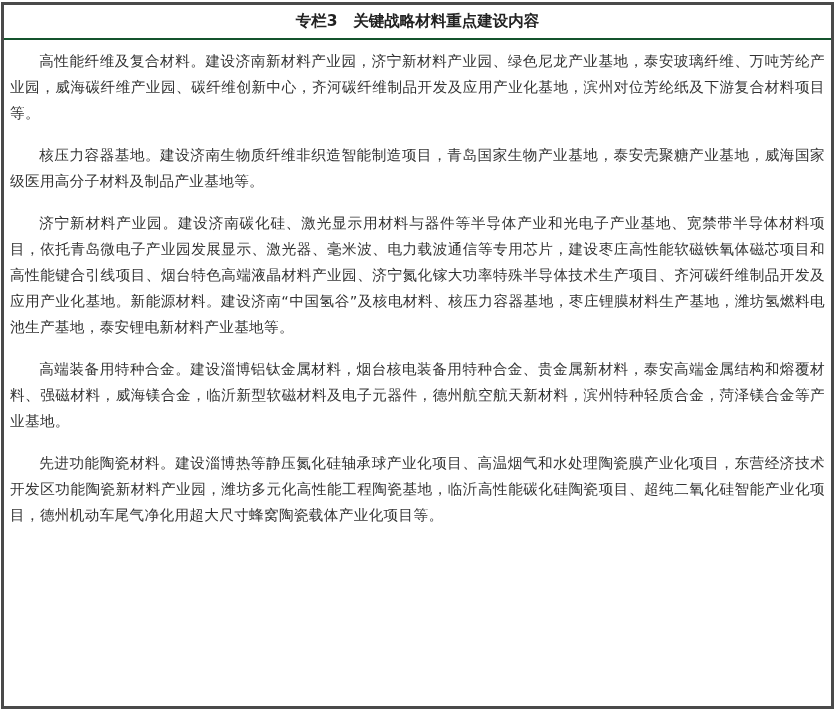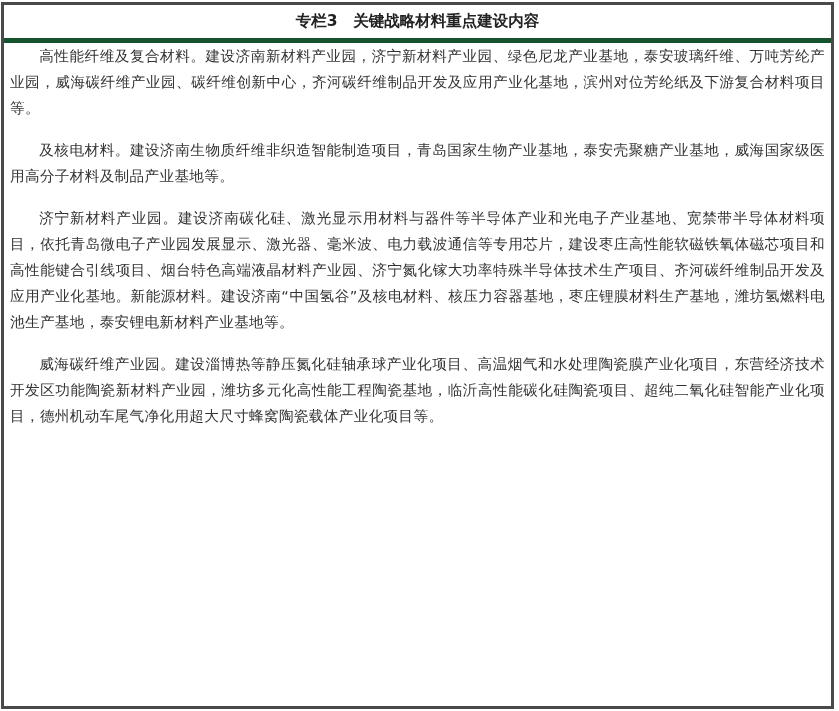--- a/index.html
+++ b/index.html
@@ -22,34 +22,34 @@
       height: 701px;
       border-top: 3px solid #4a4a4a;
       border-left: 3px solid #4a4a4a;
       border-right: 3px solid #4a4a4a;
       border-bottom: 3px solid #4a4a4a;
       background: #ffffff;
       box-sizing: content-box;
     }
     .header {
       height: 33px;
-      border-bottom: 5px solid #14532d;
+      border-bottom: 2px solid #14532d;
       display: flex;
       align-items: center;
       justify-content: center;
     }
     .header-title {
       font-size: 15.5px;
       font-weight: bold;
       color: #222222;
       letter-spacing: 0px;
       white-space: pre;
     }
     .content {
-      padding: 0 6px 0 6px;
+      padding: 8px 6px 0 6px;
     }
     .para {
       font-size: 14.6px;
       line-height: 26px;
       color: #333333;
       text-indent: 2em;
       margin: 0 0 16px 0;
       text-align: justify;
       letter-spacing: 0.35px;
     }
@@ -59,17 +59,18 @@
   </style>
 </head>
 <body>
 
 <div class="frame">
   <div class="header">
     <span class="header-title">专栏3　关键战略材料重点建设内容</span>
   </div>
   <div class="content">
     <p class="para"><span class="lead">高性能纤维及复合材料。</span><span>建设济南新材料产业园，济宁新材料产业园、绿色尼龙产业基地，泰安玻璃纤维、万吨芳纶产业园，威海碳纤维产业园、碳纤维创新中心，齐河碳纤维制品开发及应用产业化基地，滨州对位芳纶纸及下游复合材料项目等。</span></p>
-    <p class="para"><span class="lead">及核电材料。</span><span>建设济南生物质纤维非织造智能制造项目，青岛国家生物产业基地，泰安壳聚糖产业基地，威海国家级医用高分子材料及制品产业基地等。</span></p>
+    <p class="para"><span class="lead">核压力容器基地。</span><span>建设济南生物质纤维非织造智能制造项目，青岛国家生物产业基地，泰安壳聚糖产业基地，威海国家级医用高分子材料及制品产业基地等。</span></p>
     <p class="para"><span class="lead">济宁新材料产业园。</span><span>建设济南碳化硅、激光显示用材料与器件等半导体产业和光电子产业基地、宽禁带半导体材料项目，依托青岛微电子产业园发展显示、激光器、毫米波、电力载波通信等专用芯片，建设枣庄高性能软磁铁氧体磁芯项目和高性能键合引线项目、烟台特色高端液晶材料产业园、济宁氮化镓大功率特殊半导体技术生产项目、齐河碳纤维制品开发及应用产业化基地。新能源材料。建设济南“中国氢谷”及核电材料、核压力容器基地，枣庄锂膜材料生产基地，潍坊氢燃料电池生产基地，泰安锂电新材料产业基地等。</span></p>
-    <p class="para"><span class="lead">威海碳纤维产业园。</span><span>建设淄博热等静压氮化硅轴承球产业化项目、高温烟气和水处理陶瓷膜产业化项目，东营经济技术开发区功能陶瓷新材料产业园，潍坊多元化高性能工程陶瓷基地，临沂高性能碳化硅陶瓷项目、超纯二氧化硅智能产业化项目，德州机动车尾气净化用超大尺寸蜂窝陶瓷载体产业化项目等。</span></p>
+    <p class="para"><span class="lead">高端装备用特种合金。</span><span>建设淄博铝钛金属材料，烟台核电装备用特种合金、贵金属新材料，泰安高端金属结构和熔覆材料、强磁材料，威海镁合金，临沂新型软磁材料及电子元器件，德州航空航天新材料，滨州特种轻质合金，菏泽镁合金等产业基地。</span></p>
+    <p class="para"><span class="lead">先进功能陶瓷材料。</span><span>建设淄博热等静压氮化硅轴承球产业化项目、高温烟气和水处理陶瓷膜产业化项目，东营经济技术开发区功能陶瓷新材料产业园，潍坊多元化高性能工程陶瓷基地，临沂高性能碳化硅陶瓷项目、超纯二氧化硅智能产业化项目，德州机动车尾气净化用超大尺寸蜂窝陶瓷载体产业化项目等。</span></p>
   </div>
 </div>
 
 </body></html>

